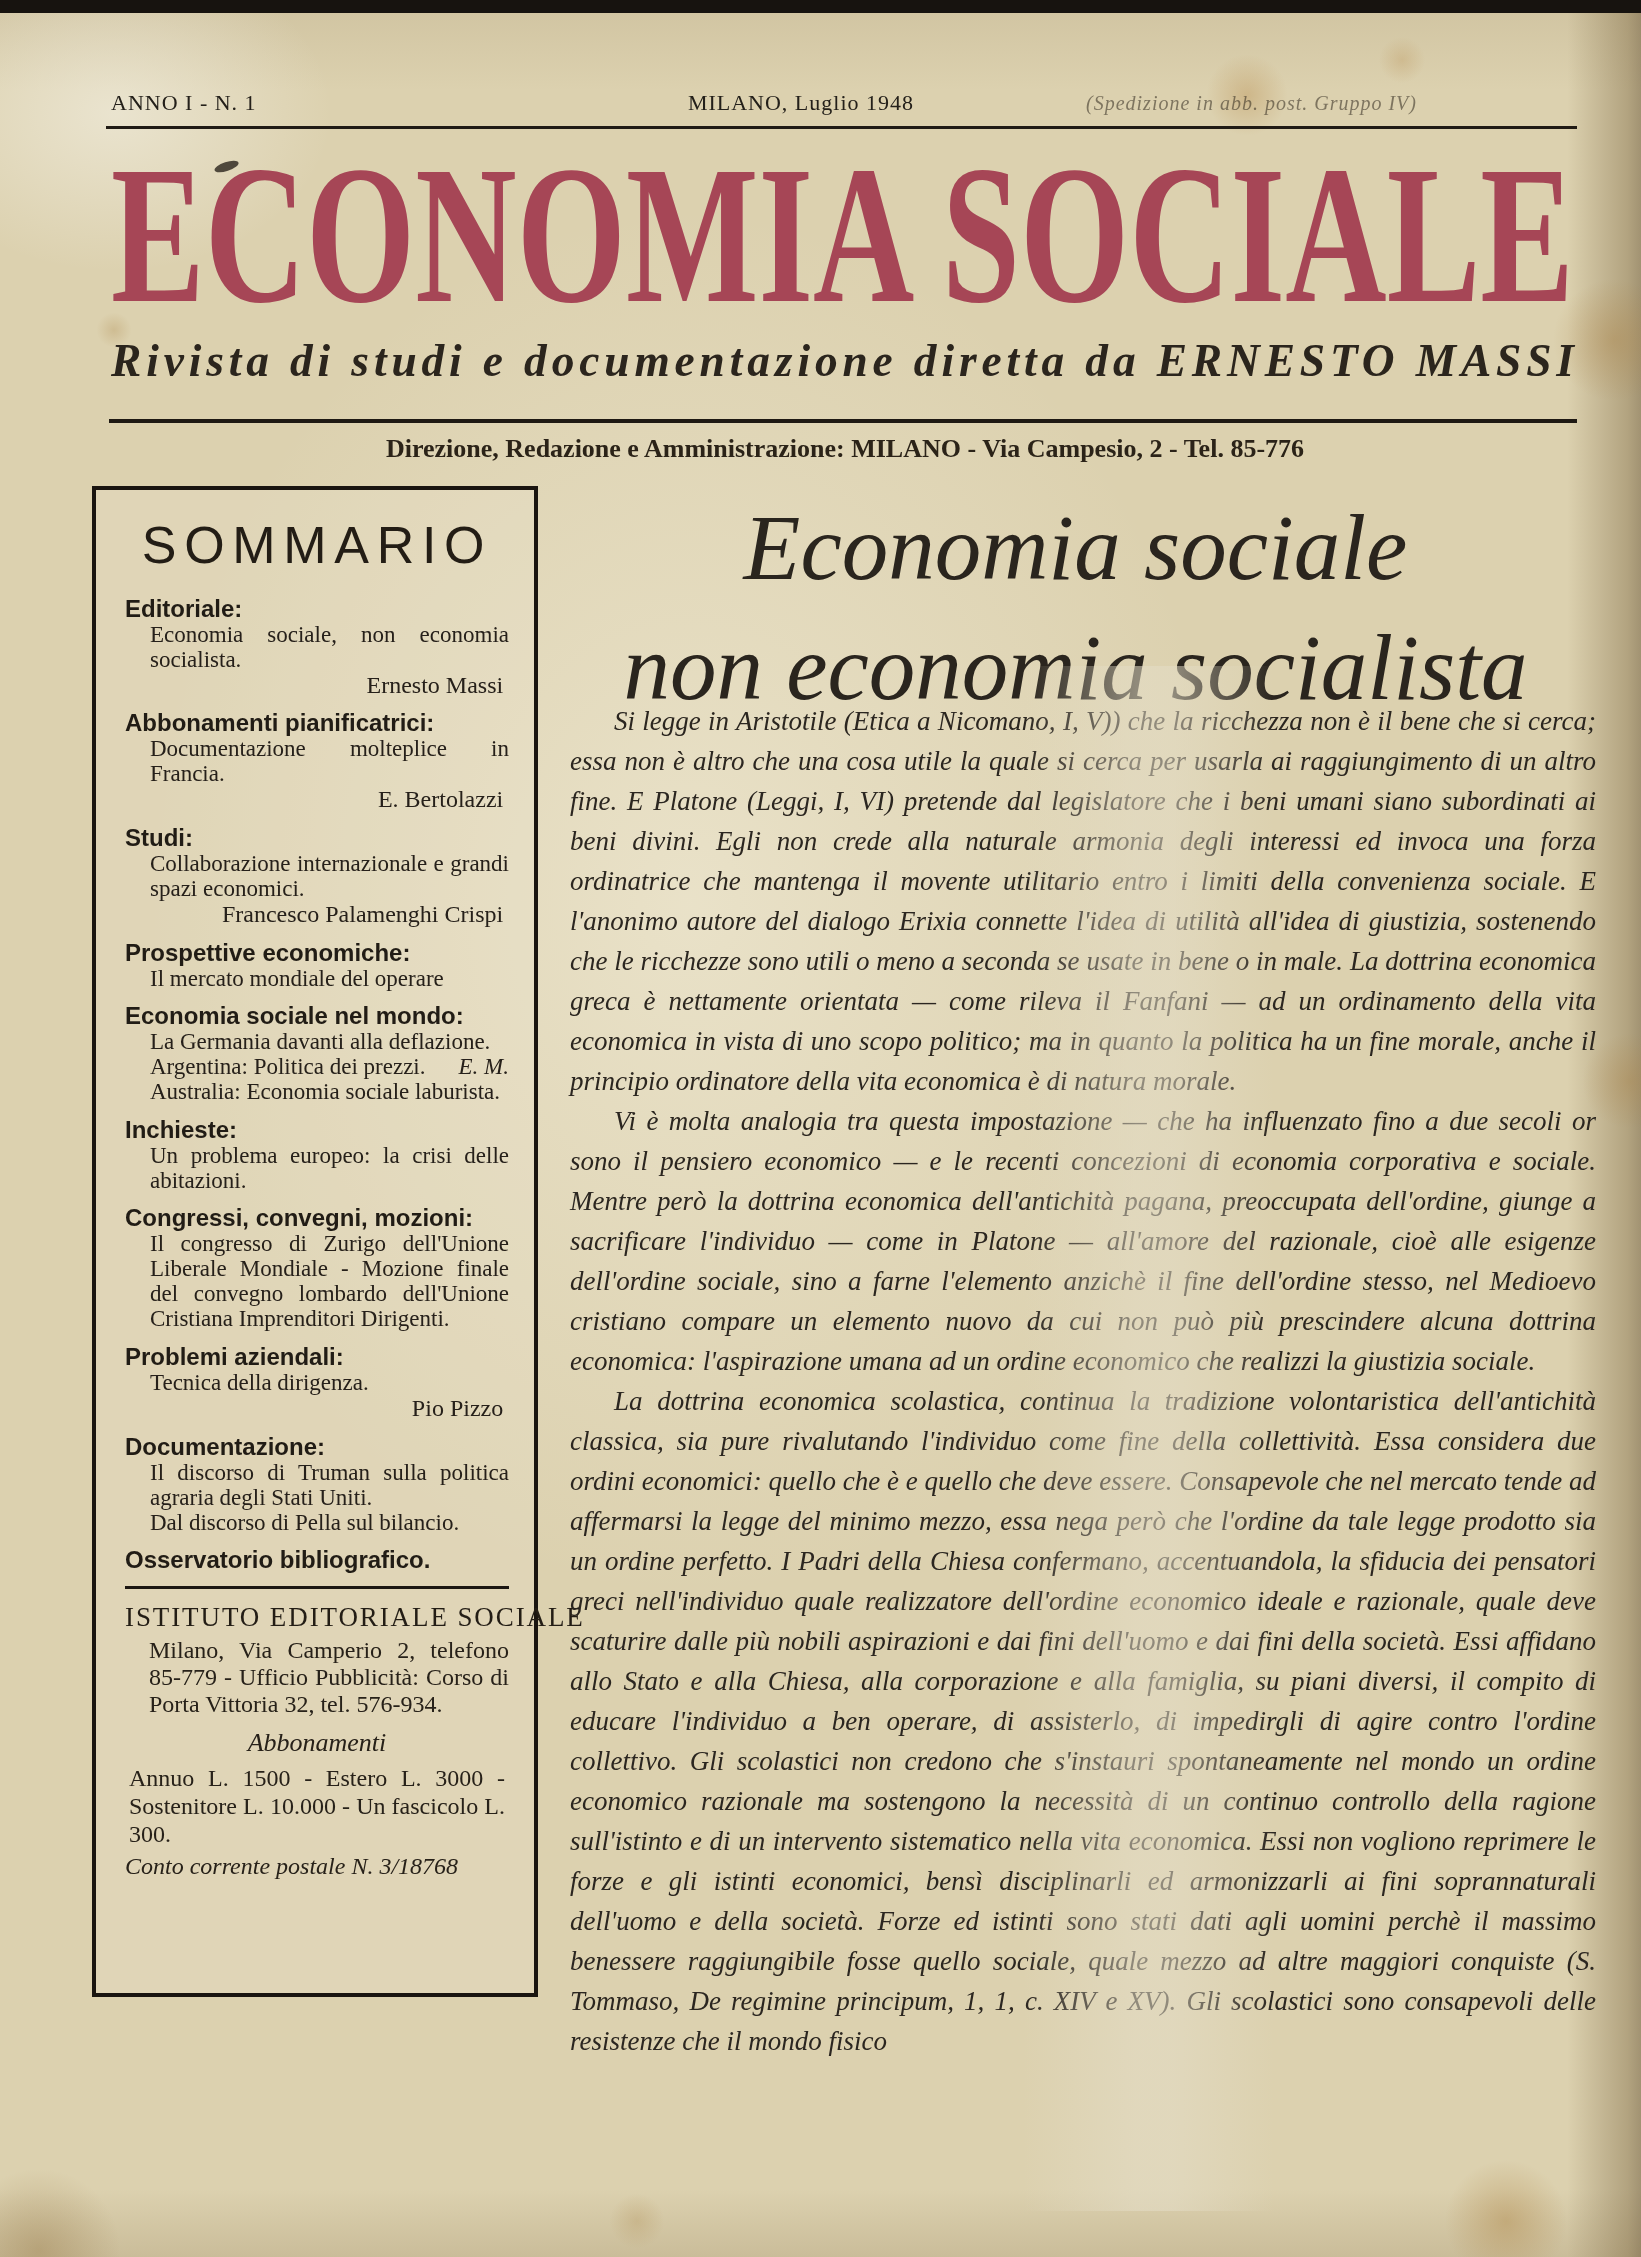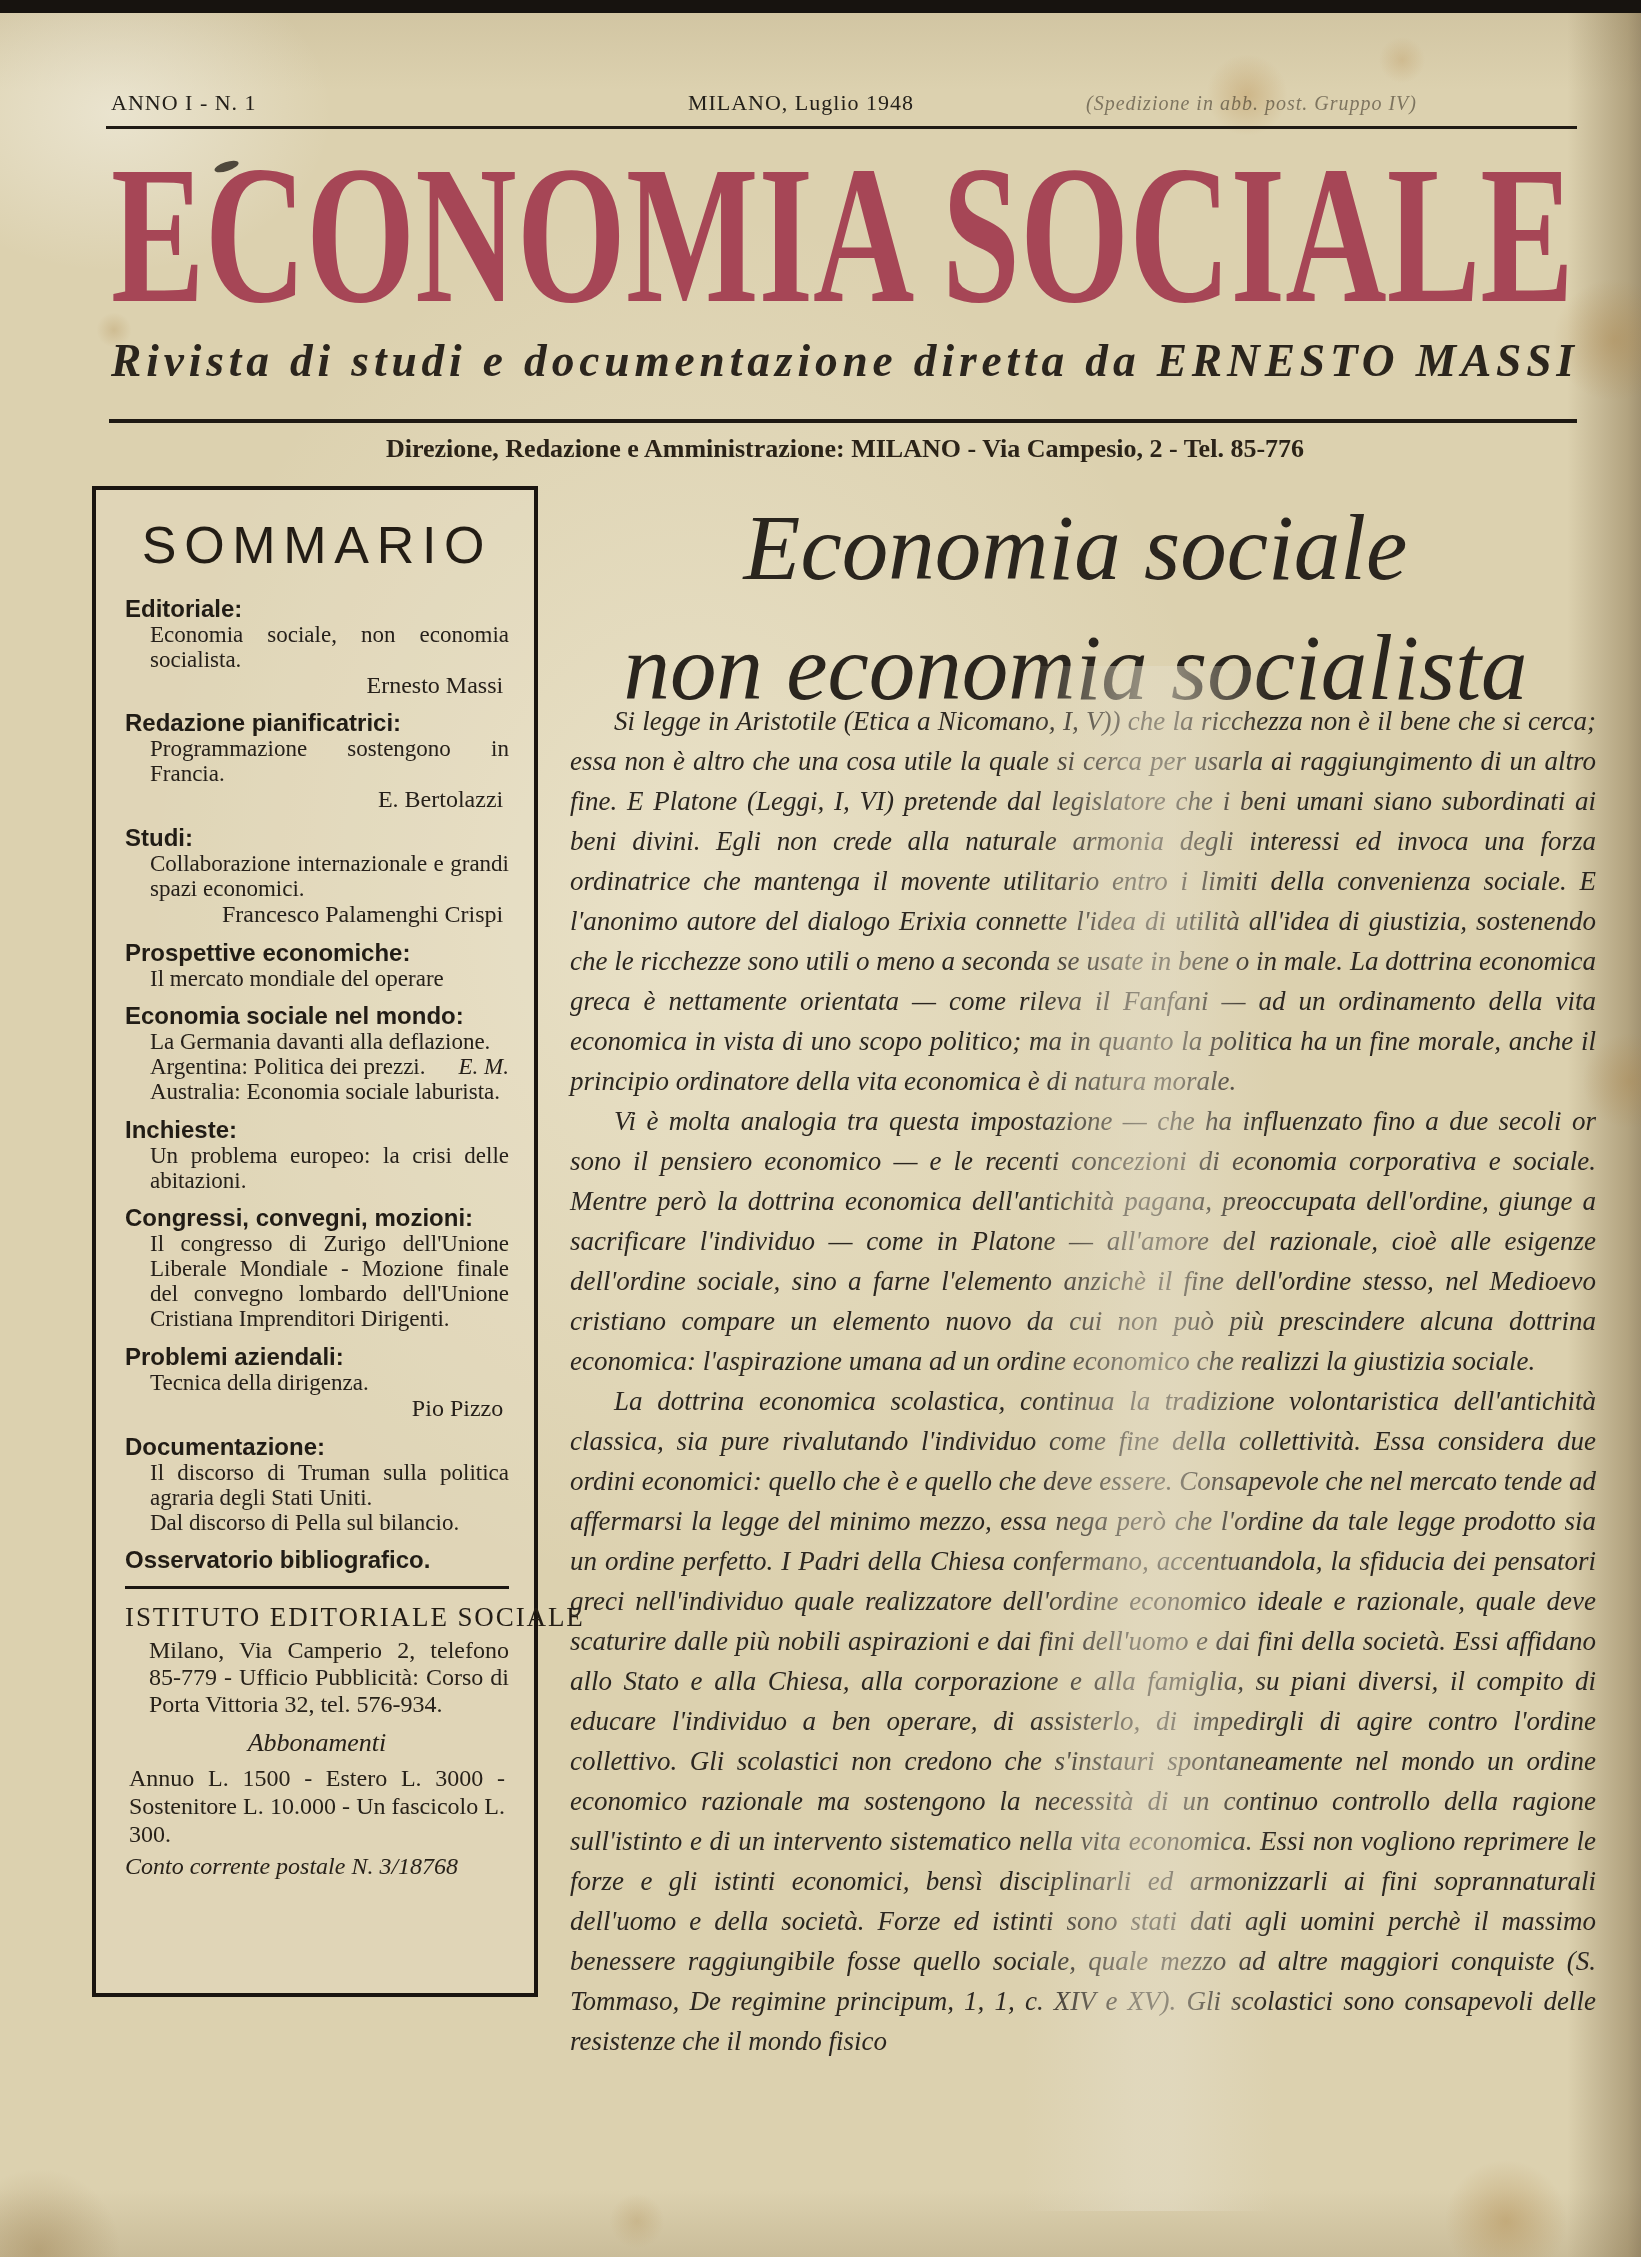--- a/index.html
+++ b/index.html
@@ -105,22 +105,22 @@
   <div class="sommario-box">
     <div class="sommario-title">SOMMARIO</div>
 
     <div class="toc-section">
       <div class="toc-heading">Editoriale:</div>
       <p class="toc-item">Economia sociale, non economia socialista.</p>
       <p class="toc-author">Ernesto Massi</p>
     </div>
 
     <div class="toc-section">
-      <div class="toc-heading">Redazione pianificatrici:</div>
-      <p class="toc-item">Programmazione sostengono in Francia.</p>
+      <div class="toc-heading">Abbonamenti pianificatrici:</div>
+      <p class="toc-item">Documentazione molteplice in Francia.</p>
       <p class="toc-author">E. Bertolazzi</p>
     </div>
 
     <div class="toc-section">
       <div class="toc-heading">Studi:</div>
       <p class="toc-item">Collaborazione internazionale e grandi spazi economici.</p>
       <p class="toc-author">Francesco Palamenghi Crispi</p>
     </div>
 
     <div class="toc-section">

